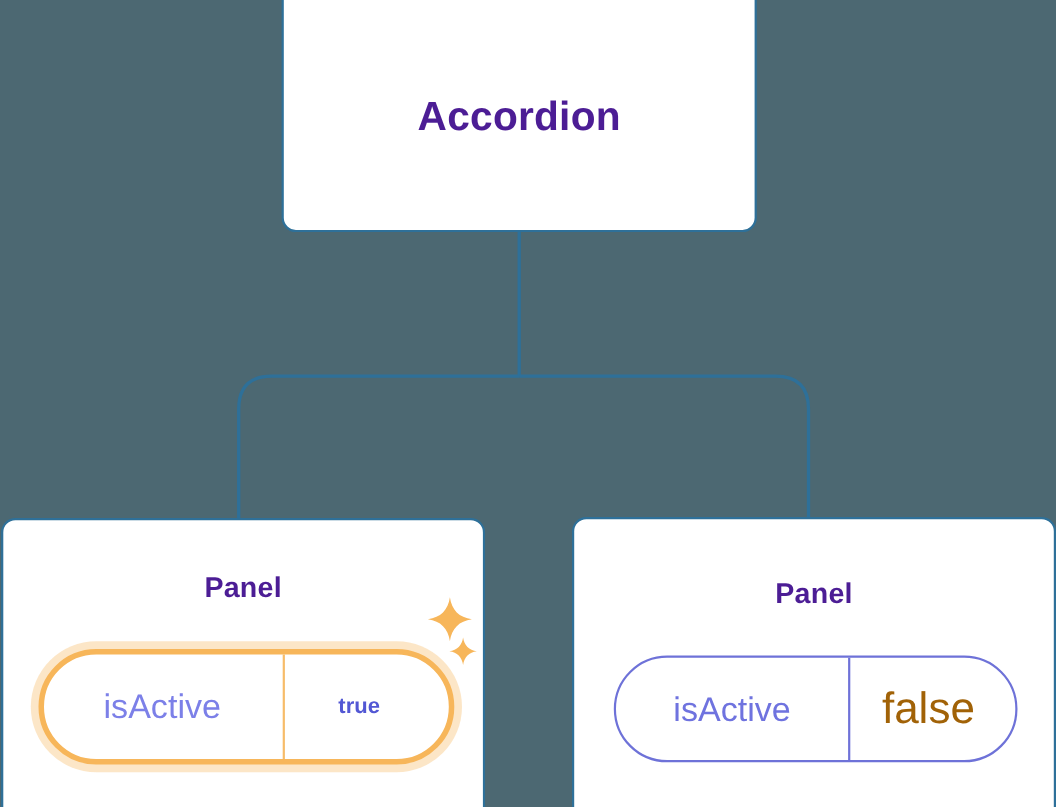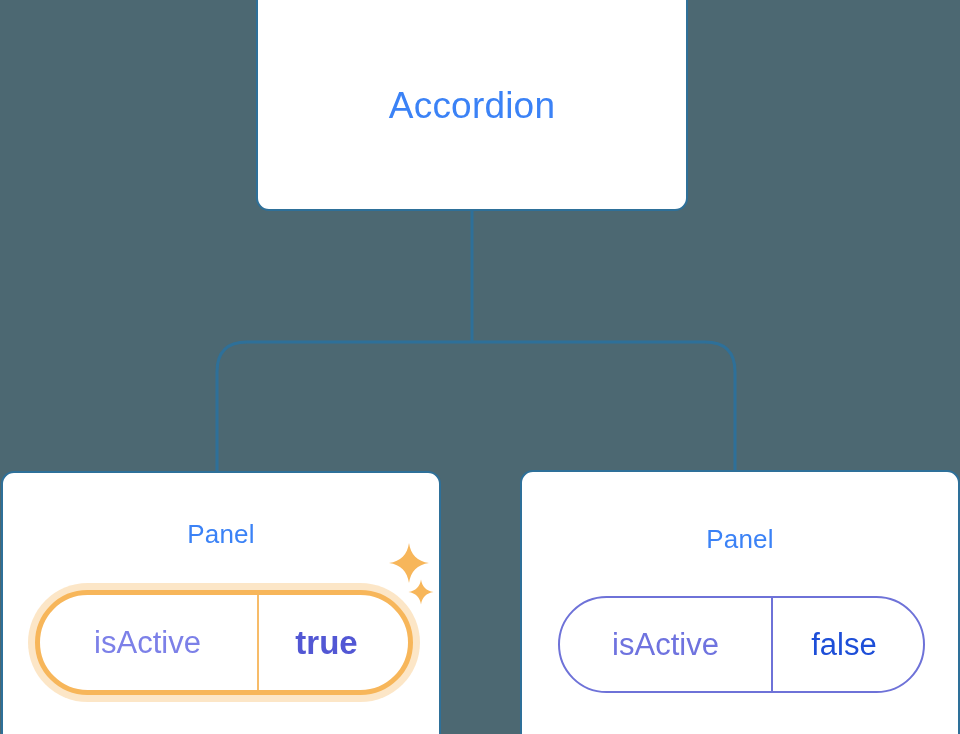--- a/index.html
+++ b/index.html
@@ -46,22 +46,22 @@
     left: 256px;
     top: -14px;
     width: 432px;
     height: 225px;
     display: flex;
     align-items: center;
     justify-content: center;
   }
 
   .card-title {
-    color: #3b82f6;
-    font-weight: 400;
+    color: #4c1d95;
+    font-weight: 700;
     letter-spacing: 0.2px;
     white-space: nowrap;
   }
 
   #accordion-title {
     font-size: 37px;
     line-height: 1;
     margin-top: 14px;
   }
 
@@ -123,21 +123,21 @@
   #pill-left .pill-key {
     width: 219px;
     border-right: 2.5px solid #f7bc69;
     color: #7c80e8;
     font-size: 31px;
     padding-right: 2px;
   }
   #pill-left .pill-val {
     flex: 1;
     color: #5257d4;
-    font-size: 33px;
+    font-size: 20px;
     font-weight: bold;
     padding-right: 14px;
   }
 
   
   #pill-right {
     left: 36px;
     top: 124px;
     width: 367px;
     height: 97px;
@@ -145,22 +145,22 @@
     border-radius: 49px;
   }
   #pill-right .pill-key {
     width: 213px;
     border-right: 2px solid #6e72d8;
     color: #6f73df;
     font-size: 31px;
   }
   #pill-right .pill-val {
     flex: 1;
-    color: #1d4ed8;
-    font-size: 31px;
+    color: #a16207;
+    font-size: 40px;
     padding-right: 8px;
   }
 
   
   .sparkle {
     position: absolute;
     pointer-events: none;
   }
   #sparkle-big  { left: 384px; top: 68px; }
   #sparkle-small{ left: 404px; top: 105px; }

